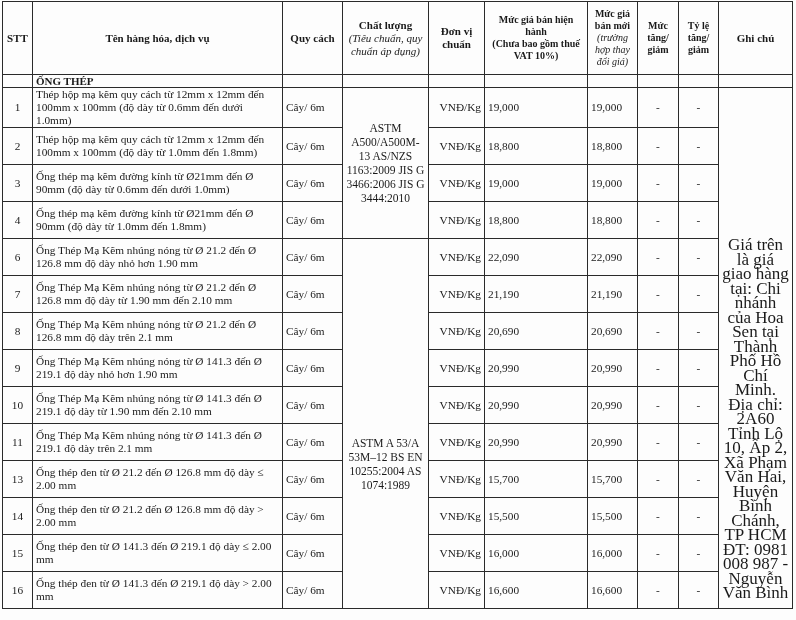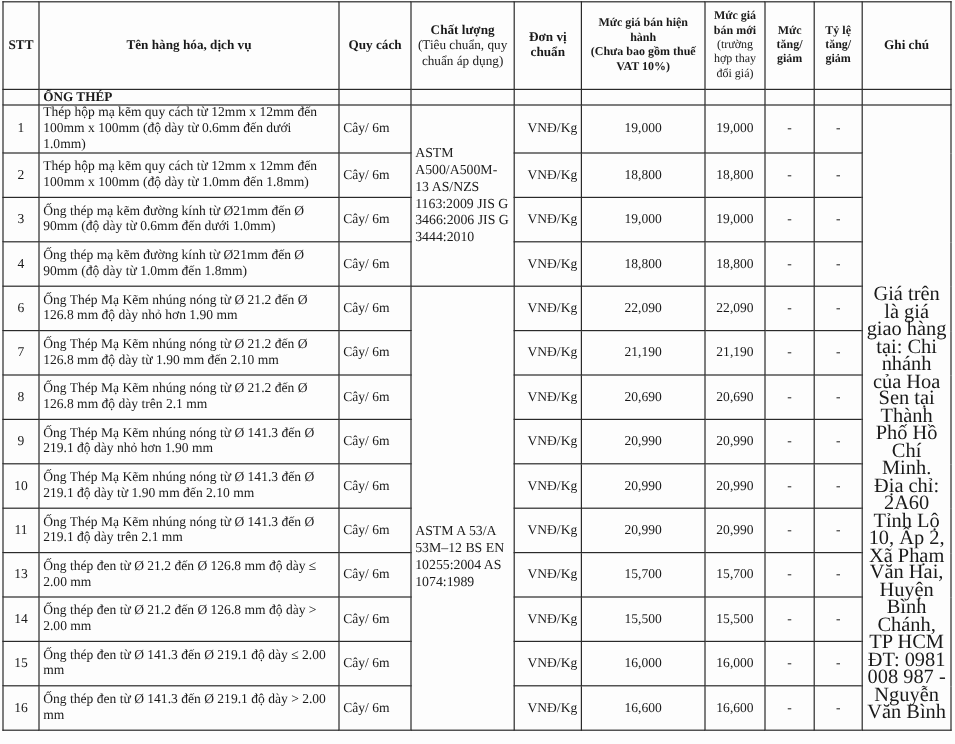--- a/index.html
+++ b/index.html
@@ -1,30 +1,30 @@
 <!DOCTYPE html>
 <html><head>
 <meta charset="utf-8">
 <style>
   html, body { margin:0; padding:0; background:#fdfdfd; }
   body { width:796px; height:620px; overflow:hidden; font-family:"Liberation Serif", "DejaVu Serif", serif; color:#1a1a1a; }
   table { border-collapse:collapse; position:absolute; left:2px; top:1px; table-layout:fixed; width:790px; }
   td, th { border:1px solid #2a2a2a; padding:0 3px; font-size:11.3px; line-height:13px; vertical-align:middle; }
   th { font-weight:bold; text-align:center; height:72px; font-size:11px; }
-  th .it { font-weight:normal; display:block; }
+  th .it { font-style:italic; font-weight:normal; display:block; }
   th.small { font-size:10px; line-height:12px; }
   th.small .it { font-size:10px; }
   tr.section td { height:12px; font-weight:bold; font-size:11px; padding-top:0; padding-bottom:0; line-height:12px; }
   tr.data td { height:36px; }
   td.stt { text-align:center; }
   td.name { text-align:left; padding-left:3px; }
   td.spec { text-align:left; padding-left:3px; }
-  td.std { line-height:14px; font-size:11.5px; }
+  td.std { text-align:center; line-height:14px; font-size:11.5px; }
   td.unit { text-align:right; }
-  td.num { text-align:center; padding-right:3px; }
+  td.num { text-align:left; padding-right:3px; }
   td.dash { text-align:center; }
   td.note { text-align:center; line-height:14.5px; font-size:17px; padding:0 2px; vertical-align:top; }
   .note-inner { padding-top:4px; }
 </style>
 </head>
 <body>
 
 <table>
   <colgroup>
     <col style="width:30px">

